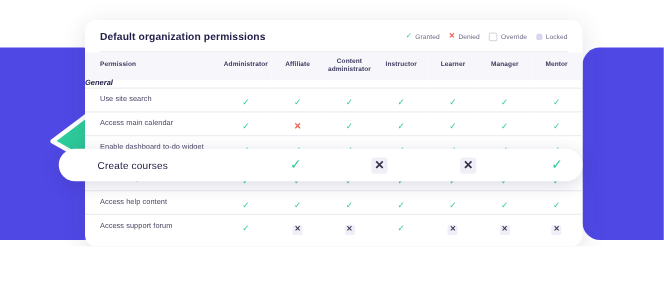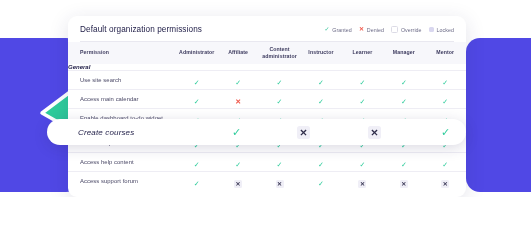--- a/index.html
+++ b/index.html
@@ -30,21 +30,21 @@
     position:absolute;left:68px;top:16px;width:398px;height:181px;
     background:#ffffff;border-radius:9px;
     box-shadow:0 4px 20px rgba(42,38,90,0.13);
     overflow:hidden;
   }
   .card-head{
     display:flex;align-items:center;justify-content:space-between;
     padding:9px 12px 7px 12px;
   }
   .card-title{
-    font-size:8.2px;font-weight:normal;color:#23214a;letter-spacing:0.1px;
+    font-size:8.2px;font-weight:bold;color:#23214a;letter-spacing:0.1px;
   }
   .legend{display:flex;align-items:center;gap:7px;}
   .legend-item{display:flex;align-items:center;gap:2.5px;}
   .legend-label{font-size:5.3px;color:#6b6a86;letter-spacing:0.05px;}
   .sw{width:5.5px;height:5.5px;border-radius:1.5px;display:inline-block;}
   .sw-check{color:#33c49a;font-size:6px;line-height:5.5px;width:5.5px;text-align:center;}
   .sw-x{color:#f0594c;font-size:6px;line-height:5.5px;width:5.5px;text-align:center;font-weight:bold;}
   .sw-override{background:#ffffff;border:0.8px solid #dcdbe6;}
   .sw-locked{background:#d9d7ef;}
 
@@ -82,21 +82,21 @@
   }
 
   
   .float-row{
     position:absolute;left:47px;top:119px;width:419px;height:26px;
     background:#ffffff;border-radius:13px;
     box-shadow:0 3px 14px rgba(42,38,90,0.17);
     display:flex;align-items:center;
   }
   .float-label{
-    position:absolute;left:31px;font-size:8px;color:#23214a;letter-spacing:0.15px;font-style:italic;
+    position:absolute;left:31px;font-size:8px;color:#23214a;letter-spacing:0.15px;
   }
   .float-mark{position:absolute;display:flex;align-items:center;justify-content:center;}
   .fm-check{color:#2ecc9b;font-size:11px;line-height:1;}
   .fm-xbox{
     width:13px;height:13px;line-height:13px;text-align:center;
     background:#f0eff7;border-radius:2.5px;
     color:#2f2d4a;font-size:9.5px;font-weight:bold;
   }
 </style>
 </head>

